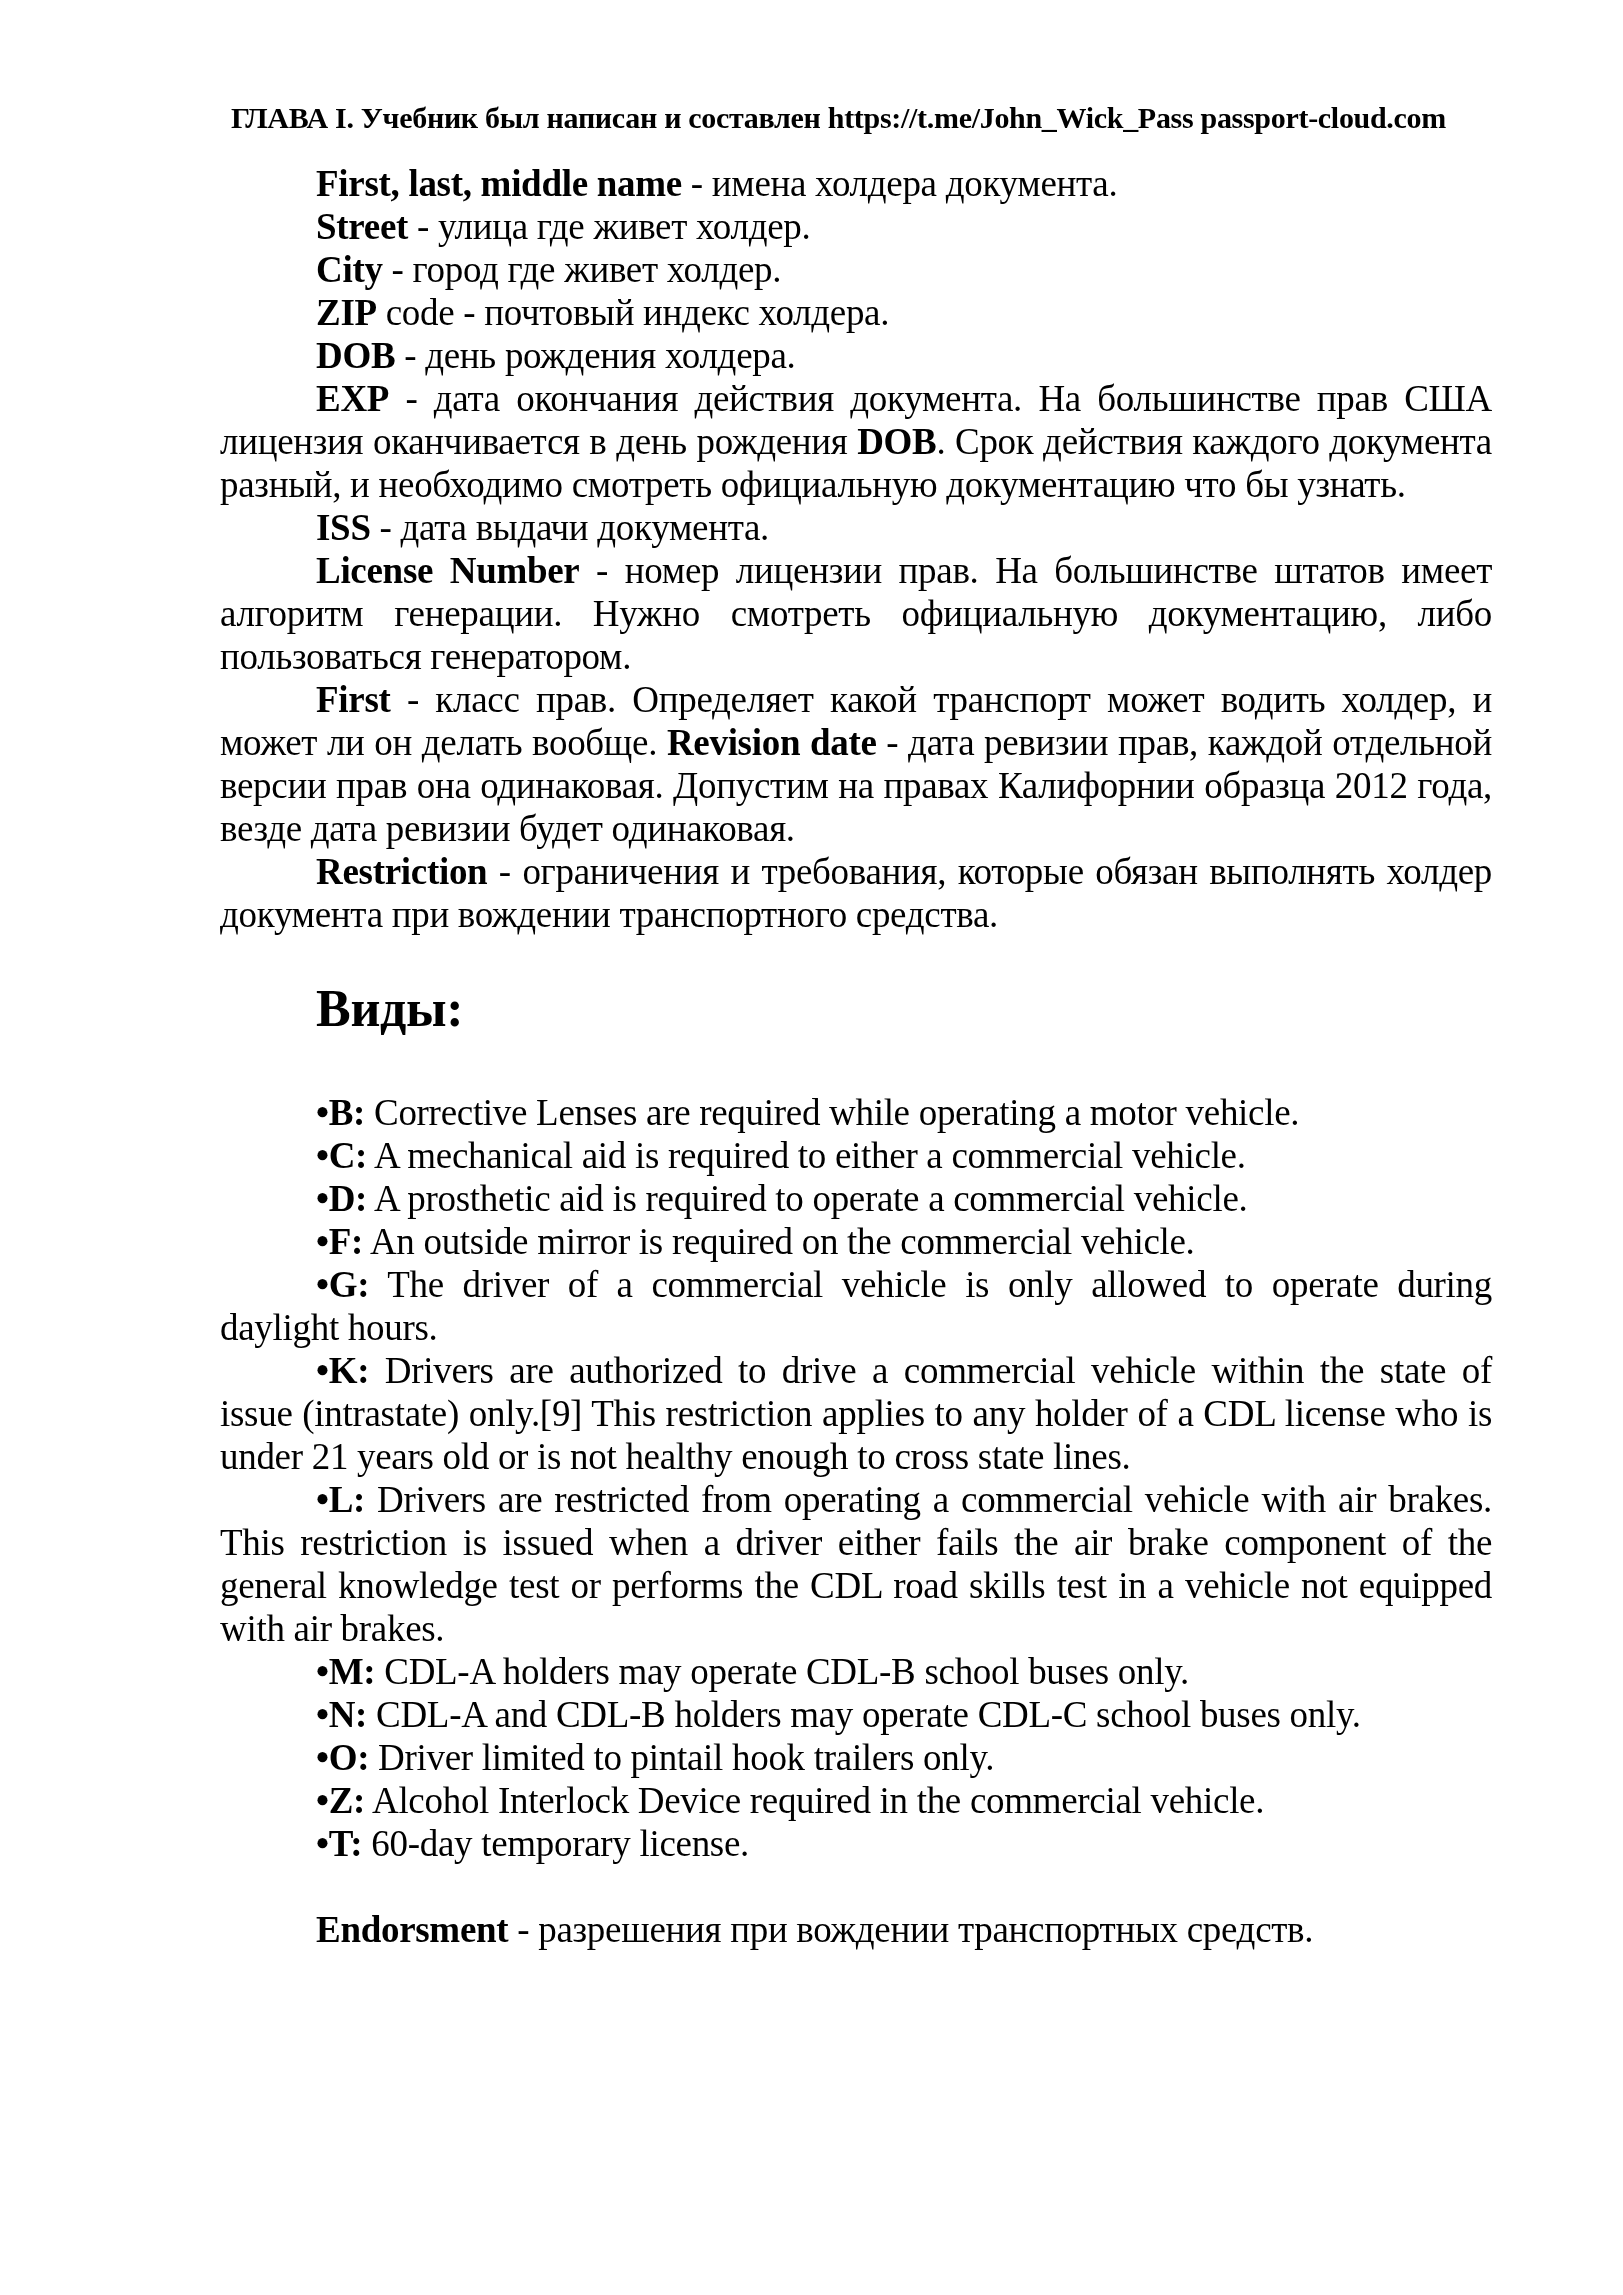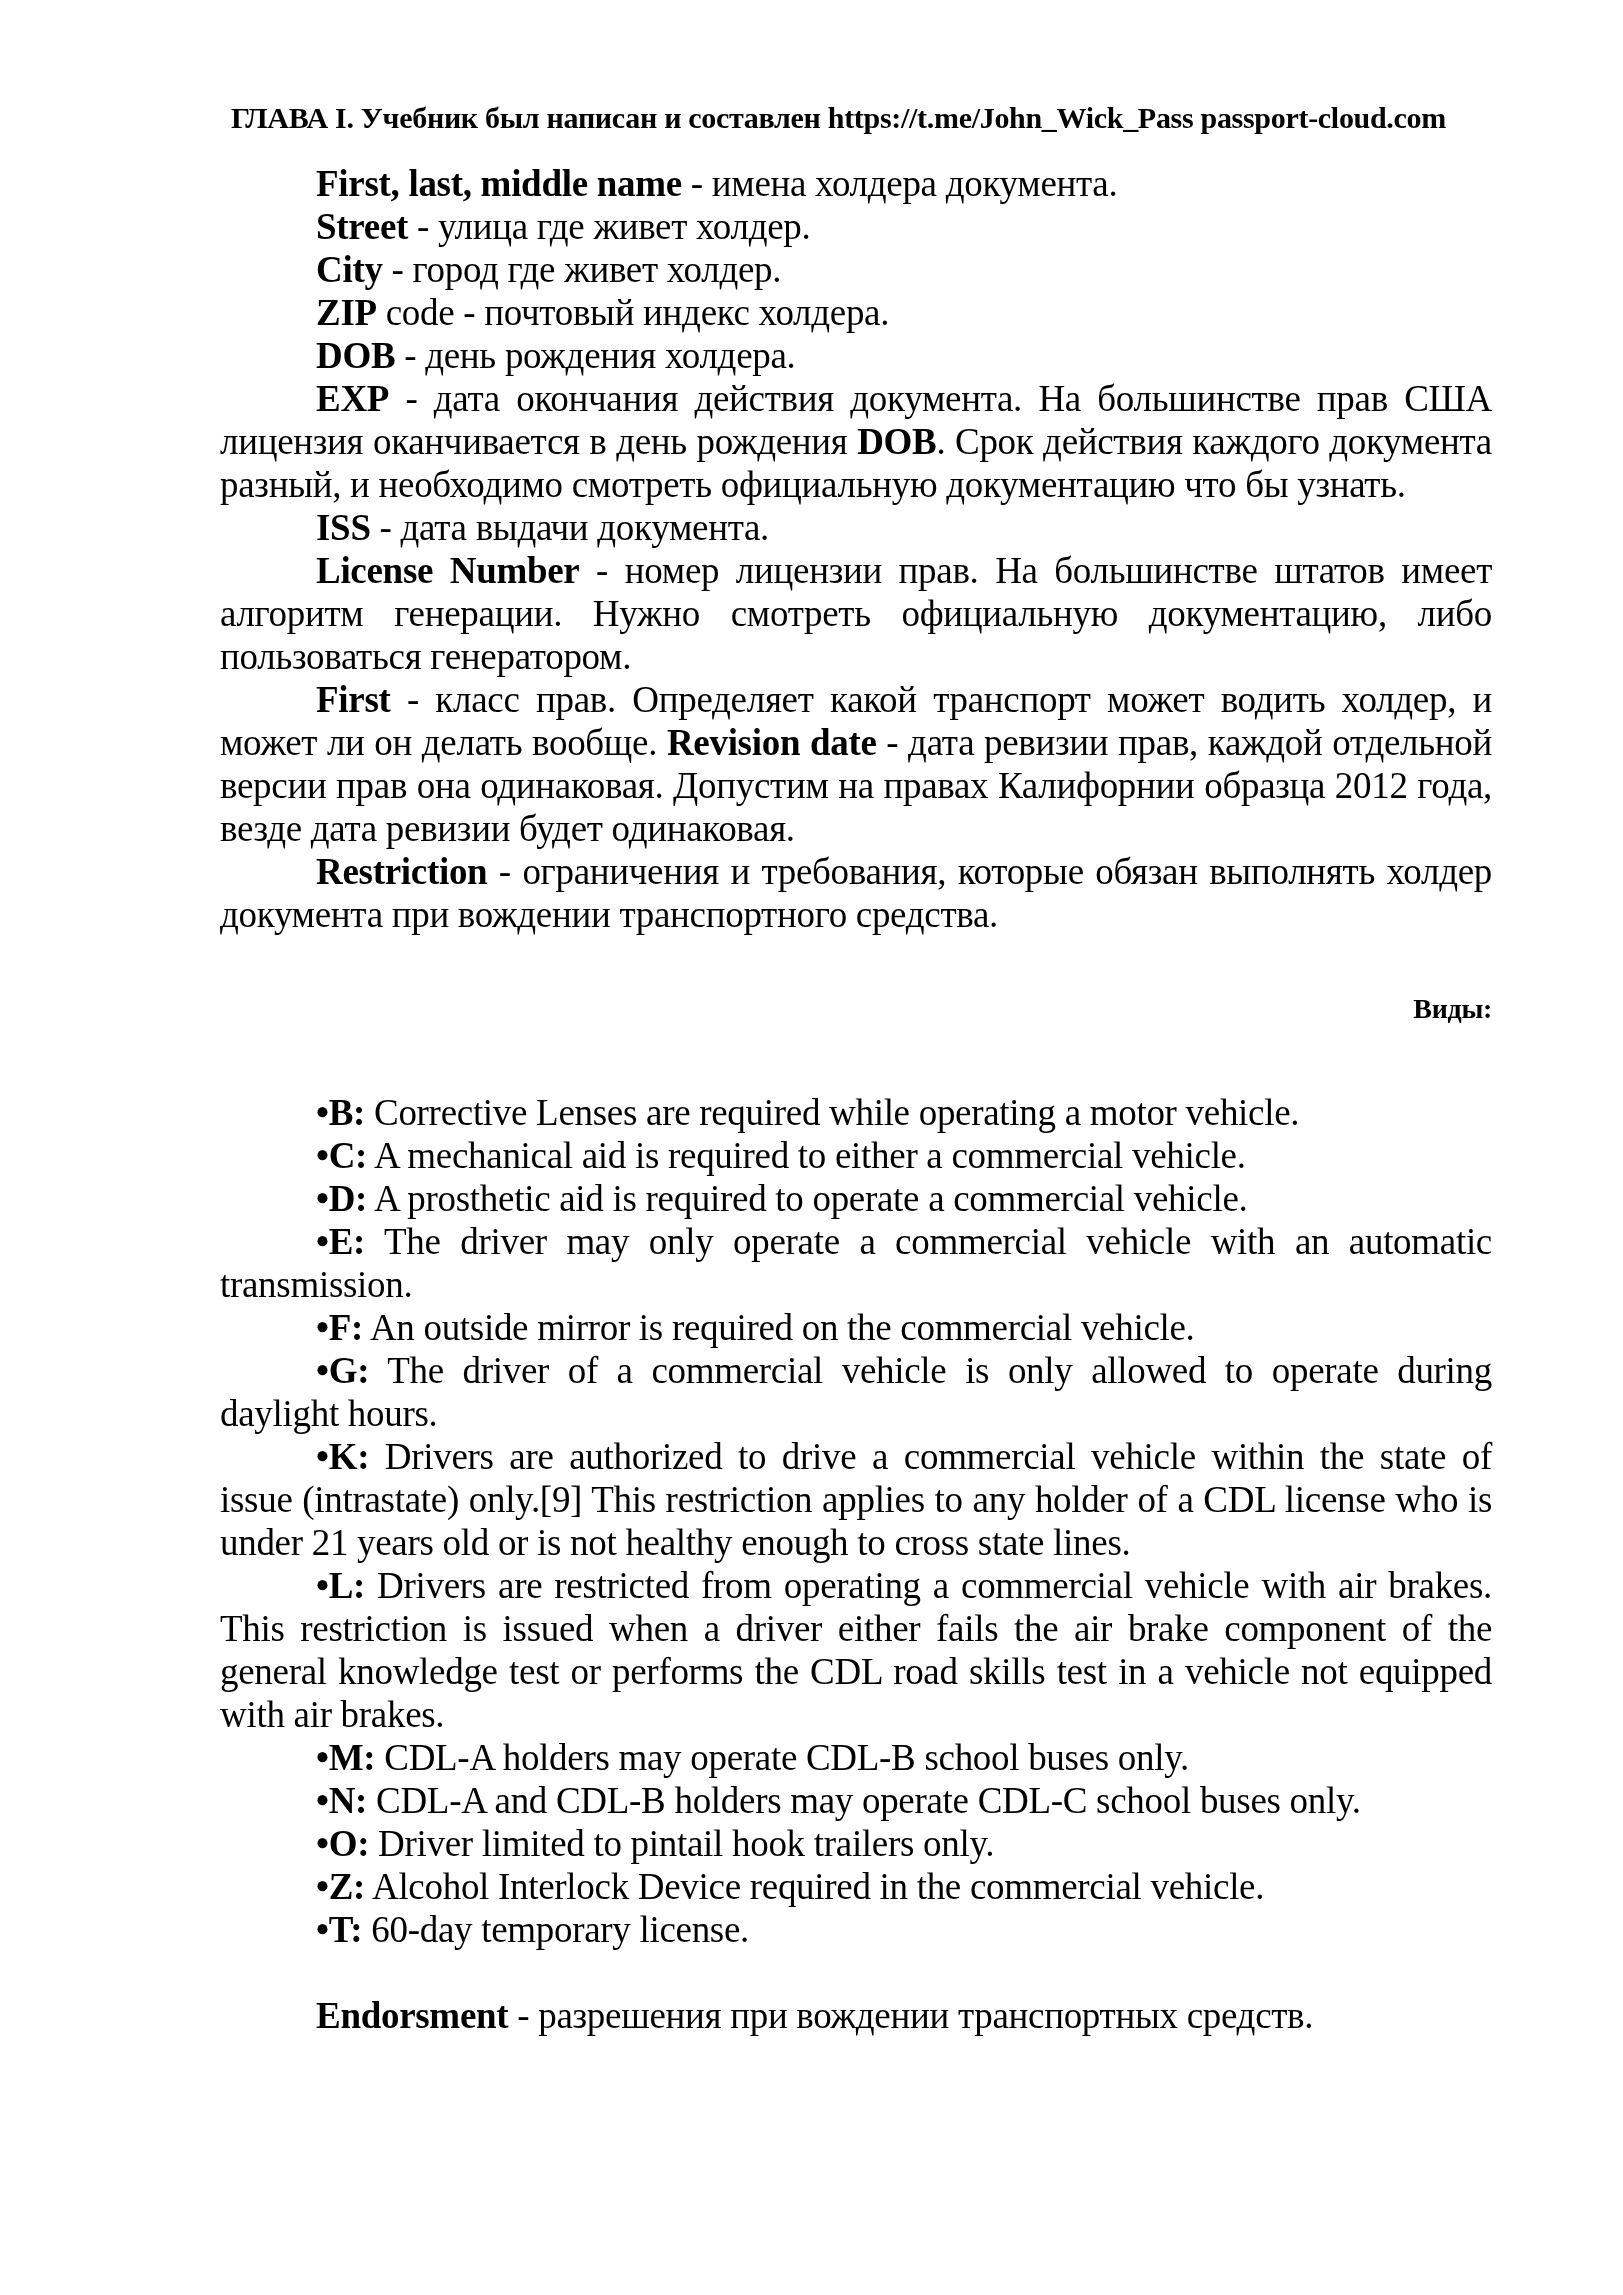--- a/index.html
+++ b/index.html
@@ -37,24 +37,24 @@
     font-size: 37px;
     line-height: 43px;
     letter-spacing: -0.3px;
   }
   .para {
     text-align: justify;
     text-indent: 96px;
     margin: 0;
   }
   .heading {
-    text-align: right;
+    text-align: left;
     text-indent: 96px; 
     font-weight: bold;
-    font-size: 28px;
+    font-size: 52px;
     line-height: 52px;
     margin-top: 47px;
     margin-bottom: 56px;
   }
   .space-before { margin-top: 43px; }
   .b { font-weight: bold; }
 </style>
 </head>
 <body>
 
@@ -68,21 +68,20 @@
       <div class="para"><span class="b">DOB</span><span> - день рождения холдера.</span></div>
       <div class="para"><span class="b">EXP</span><span> - дата окончания действия документа. На большинстве прав США лицензия оканчивается в день рождения </span><span class="b">DOB</span><span>. Срок действия каждого документа разный, и необходимо смотреть официальную документацию что бы узнать.</span></div>
       <div class="para"><span class="b">ISS</span><span> - дата выдачи документа.</span></div>
       <div class="para"><span class="b">License Number</span><span> - номер лицензии прав. На большинстве штатов имеет алгоритм генерации. Нужно смотреть официальную документацию, либо пользоваться генератором.</span></div>
       <div class="para"><span class="b">First</span><span> - класс прав. Определяет какой транспорт может водить холдер, и может ли он делать вообще. </span><span class="b">Revision date</span><span> - дата ревизии прав, каждой отдельной версии прав она одинаковая. Допустим на правах Калифорнии образца 2012 года, везде дата ревизии будет одинаковая.</span></div>
       <div class="para"><span class="b">Restriction</span><span> - ограничения и требования, которые обязан выполнять холдер документа при вождении транспортного средства.</span></div>
       <div class="heading"><span class="b">Виды:</span></div>
       <div class="para"><span class="b">•B:</span><span> Corrective Lenses are required while operating a motor vehicle.</span></div>
       <div class="para"><span class="b">•C:</span><span> A mechanical aid is required to either a commercial vehicle.</span></div>
       <div class="para"><span class="b">•D:</span><span> A prosthetic aid is required to operate a commercial vehicle.</span></div>
-      <div class="para"><span class="b">•E:</span><span> The driver may only operate a commercial vehicle with an automatic transmission.</span></div>
       <div class="para"><span class="b">•F:</span><span> An outside mirror is required on the commercial vehicle.</span></div>
       <div class="para"><span class="b">•G:</span><span> The driver of a commercial vehicle is only allowed to operate during daylight hours.</span></div>
       <div class="para"><span class="b">•K:</span><span> Drivers are authorized to drive a commercial vehicle within the state of issue (intrastate) only.[9]  This restriction applies to any holder of a CDL license who is under 21 years old or is not healthy enough to cross state lines.</span></div>
       <div class="para"><span class="b">•L:</span><span> Drivers are restricted from operating a commercial vehicle with air brakes. This restriction is issued when a driver either fails the air brake component of the general knowledge test or performs the CDL road skills test in a vehicle not equipped with air brakes.</span></div>
       <div class="para"><span class="b">•M:</span><span> CDL-A holders may operate CDL-B school buses only.</span></div>
       <div class="para"><span class="b">•N:</span><span> CDL-A and CDL-B holders may operate CDL-C school buses only.</span></div>
       <div class="para"><span class="b">•O:</span><span> Driver limited to pintail hook trailers only.</span></div>
       <div class="para"><span class="b">•Z:</span><span> Alcohol Interlock Device required in the commercial vehicle.</span></div>
       <div class="para"><span class="b">•T:</span><span> 60-day temporary license.</span></div>
       <div class="para space-before"><span class="b">Endorsment</span><span> - разрешения при вождении транспортных средств.</span></div>

